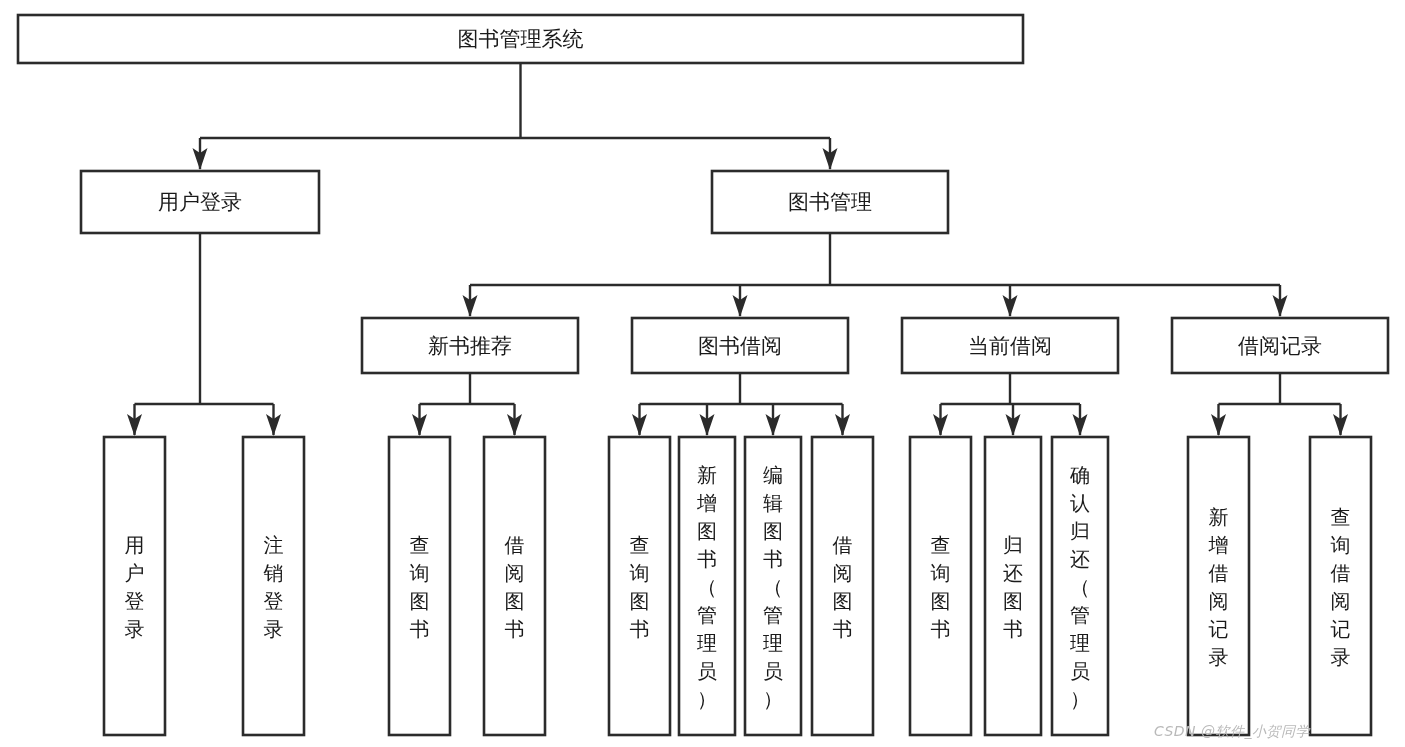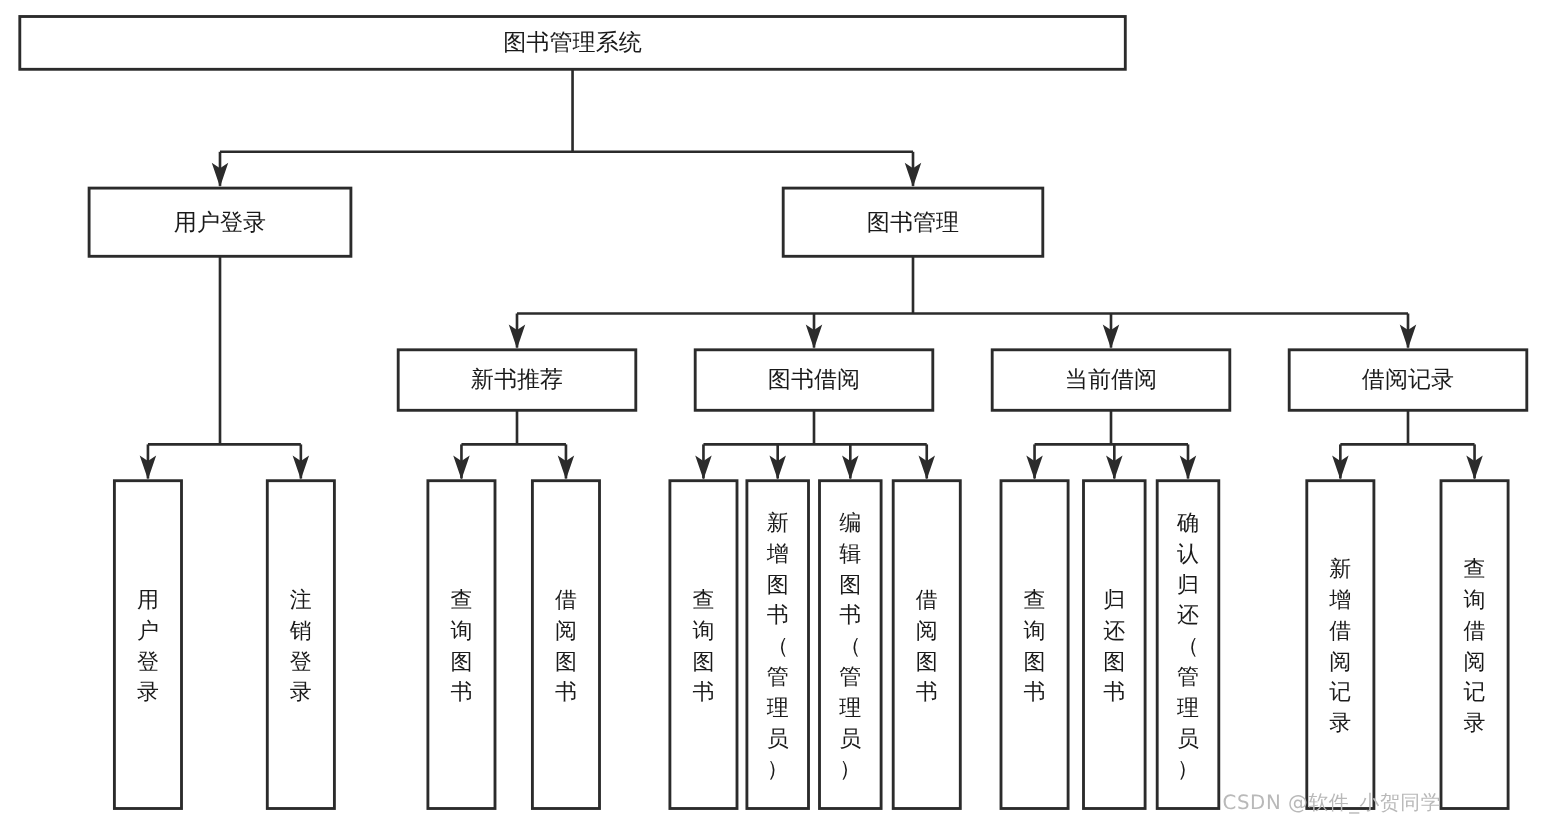--- a/index.html
+++ b/index.html
@@ -53,24 +53,25 @@
     font-family: "DejaVu Sans", "Liberation Sans", sans-serif;
     font-size: 20px;
     fill: #1a1a1a;
     text-anchor: middle;
   }
   .watermark {
     position: absolute;
     right: 10px;
     bottom: 6px;
     font-family: "DejaVu Sans", "Liberation Sans", sans-serif;
-    font-size: 18px;
+    font-size: 14px;
     color: #b9b9b9;
     white-space: nowrap;
     letter-spacing: 0.5px;
+    font-style: italic;
   }
 </style>
 </head>
 <body>
 
 <div id="diagram-root">
   <svg class="diagram-canvas" viewBox="0 0 1405 747">
     <g id="edge-layer">
         <g>
           <path d="M 520.5 63 L 520.5 138" class="connector"></path>

